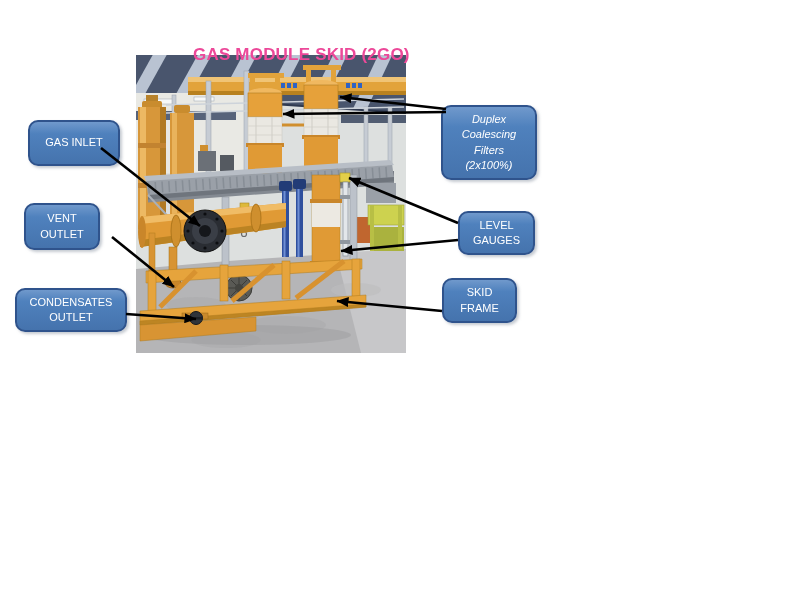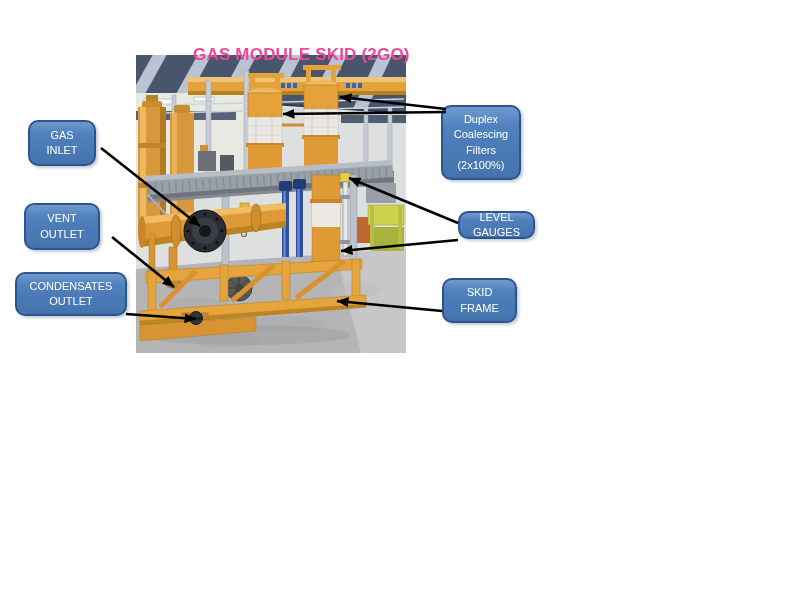--- a/index.html
+++ b/index.html
@@ -40,25 +40,25 @@
     justify-content: center;
     text-align: center;
     color: #ffffff;
     font-size: 11px;
     line-height: 1.38;
     background: linear-gradient(180deg, #7099cc 0%, #4f81bd 28%, #4573ad 100%);
     border: 2px solid #2f538c;
     border-radius: 10px;
     box-shadow: 2px 2px 3px rgba(150,158,172,.55);
   }
-  .co-gas-inlet          { left: 28px;  top: 120px; width: 68px;  height: 46px; padding: 5px 10px; text-align: center; }
+  .co-gas-inlet          { left: 28px;  top: 120px; width: 92px;  height: 46px; padding: 5px 10px; text-align: center; }
   .co-vent-outlet        { left: 24px;  top: 203px; width: 76px;  height: 47px; padding: 5px 10px; }
-  .co-condensates-outlet { left: 15px;  top: 272px; width: 112px; height: 44px; padding: 5px 7px;  }
-  .co-duplex-filters     { left: 441px; top: 105px; width: 80px;  height: 75px; padding: 5px 7px;  }
-  .co-level-gauges       { left: 458px; top: 211px; width: 77px;  height: 28px; padding: 5px 8px;  }
+  .co-condensates-outlet { left: 15px;  top: 288px; width: 112px; height: 44px; padding: 5px 7px;  }
+  .co-duplex-filters     { left: 441px; top: 105px; width: 96px;  height: 75px; padding: 5px 7px; font-style: italic;  }
+  .co-level-gauges       { left: 458px; top: 211px; width: 77px;  height: 44px; padding: 5px 8px;  }
   .co-skid-frame         { left: 442px; top: 278px; width: 75px;  height: 45px; padding: 5px 18px;  }
   .arrow-layer {
     position: absolute;
     left: 0; top: 0;
     width: 800px; height: 600px;
     z-index: 5;
     pointer-events: none;
   }
 </style>
 </head>

